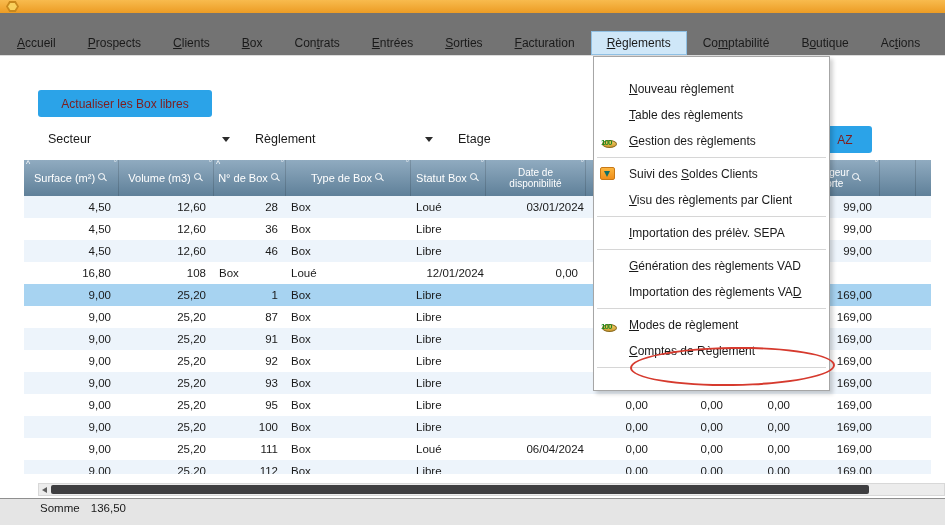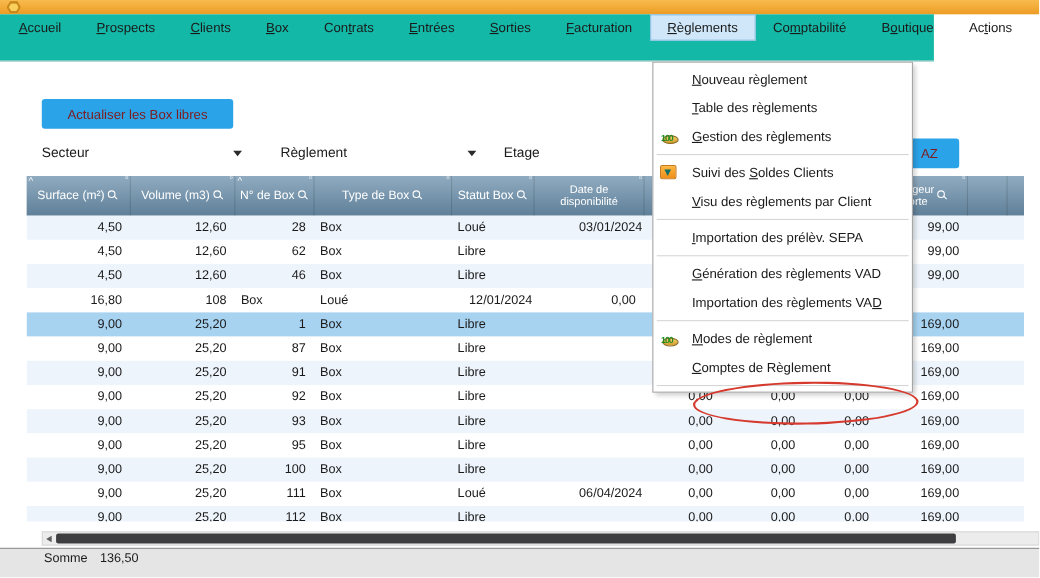--- a/index.html
+++ b/index.html
@@ -9,36 +9,36 @@
 
   
   .titlebar{position:absolute;left:0;top:0;width:945px;height:13px;
             background:linear-gradient(180deg,var(--titlebar-top,#f8bb4e),var(--titlebar-bottom,#ec9c24))}
   .hex{position:absolute;left:6px;top:1px;width:13px;height:11px;background:#c9881c;
        clip-path:polygon(25% 0,75% 0,100% 50%,75% 100%,25% 100%,0 50%)}
   .hex::before{content:'';position:absolute;inset:2px;background:#f9d05c;
        clip-path:polygon(25% 0,75% 0,100% 50%,75% 100%,25% 100%,0 50%)}
 
   
-  .menubar{position:absolute;left:0;top:13px;width:849px;height:43px;background:#14b8a6;
-           display:flex;align-items:flex-start;border-bottom:1px solid #dcdcdc;padding-left:1px}
+  .menubar{position:absolute;left:0;top:13px;width:945px;height:43px;background:#737373;
+           display:flex;align-items:flex-end;border-bottom:1px solid #dcdcdc;padding-left:1px}
   .mb-item{height:24px;line-height:22px;padding:0 15px;font-size:12px;white-space:nowrap;
            border:1px solid transparent;cursor:default}
   .mb-item.active{background:var(--menu-active-bg,#cfe7f8);border-color:var(--menu-active-border,#8fc0e4)}
 
   
   .btn{position:absolute;background:var(--accent-blue,#2ba3e8);color:#7f1d1d;border:none;border-radius:3px;
        font-size:12px;font-family:inherit;display:flex;align-items:center;justify-content:center;cursor:pointer}
   .btn-refresh{left:38px;top:90px;width:174px;height:27px}
   .btn-az{left:818px;top:126px;width:54px;height:27px}
 
   
   .combo{position:absolute;top:127px;height:24px;display:flex;align-items:center;
          justify-content:space-between;font-size:12.5px;cursor:default}
-  .combo-secteur{left:38px;width:182px}
+  .combo-secteur{left:48px;width:182px}
   .combo-batiment{left:255px;width:178px}
   .combo-etage{left:458px;width:188px}
   .dd-arrow{width:0;height:0;border-left:4px solid transparent;border-right:4px solid transparent;
             border-top:5px solid #2b2b2b}
 
   
   .grid{position:absolute;left:24px;top:160px;width:907px;height:342px;overflow:hidden}
   .thead{display:flex;height:36px;color:#fff;
          background:linear-gradient(180deg,var(--header-top,#90abc0),var(--header-bottom,#5f8099))}
   .th{position:relative;flex:none;display:flex;align-items:center;justify-content:center;
@@ -91,21 +91,21 @@
             background:var(--scroll-thumb,#3e3e40);border-radius:2px}
 
   
   .somme{position:absolute;left:0;top:498px;width:945px;height:35px;background:#e5e5e5;
          border-top:1px solid #8f8f8f;border-bottom:1px solid #8f8f8f;font-size:11.5px;line-height:19px}
   .somme-label{position:absolute;left:40px}
   .somme-value{position:absolute;left:38px;width:88px;text-align:right}
 
   
   .dd{position:absolute;left:593px;top:56px;width:237px;background:#fff;z-index:10;
-      border:1px solid #a6a6a6;box-shadow:3px 3px 4px rgba(0,0,0,.18);padding:2px 0}
+      border:1px solid #a6a6a6;box-shadow:3px 3px 4px rgba(0,0,0,.18);padding:19px 0}
   .dd-item{position:relative;height:26px;line-height:26px;padding-left:35px;font-size:12px;
            white-space:nowrap;cursor:default}
   .dd-item.sep{height:7px;padding:0}
   .dd-item.sep::after{content:'';position:absolute;left:3px;right:3px;top:3px;border-top:1px solid #d6d6d6}
   .mi-icon{display:none;position:absolute;left:6px;top:5px}
   .mi-icon[data-icon]{display:block}
   .mi-icon[data-icon="coins-100"]{width:19px;height:16px}
   .mi-icon[data-icon="coins-100"]::before{content:'';position:absolute;left:2px;bottom:1px;width:13px;height:6px;
       background:linear-gradient(#f3cf6a,#cf9a2e);border:1px solid #8a6a1e;border-radius:50%}
   .mi-icon[data-icon="coins-100"]::after{content:'100';position:absolute;left:1px;top:-3px;
@@ -275,21 +275,21 @@
           <div class="td num">0,00</div>
           <div class="td num">0,00</div>
           <div class="td num">0,00</div>
           <div class="td num">99,00</div>
           <div class="td"></div>
           <div class="td"></div>
         </div>
         <div class="tr">
           <div class="td num">4,50</div>
           <div class="td num">12,60</div>
-          <div class="td num">62</div>
+          <div class="td num">36</div>
           <div class="td txt">Box</div>
           <div class="td txt">Libre</div>
           <div class="td num date"></div>
           <div class="td num">0,00</div>
           <div class="td num">0,00</div>
           <div class="td num">0,00</div>
           <div class="td num">99,00</div>
           <div class="td"></div>
           <div class="td"></div>
         </div>

